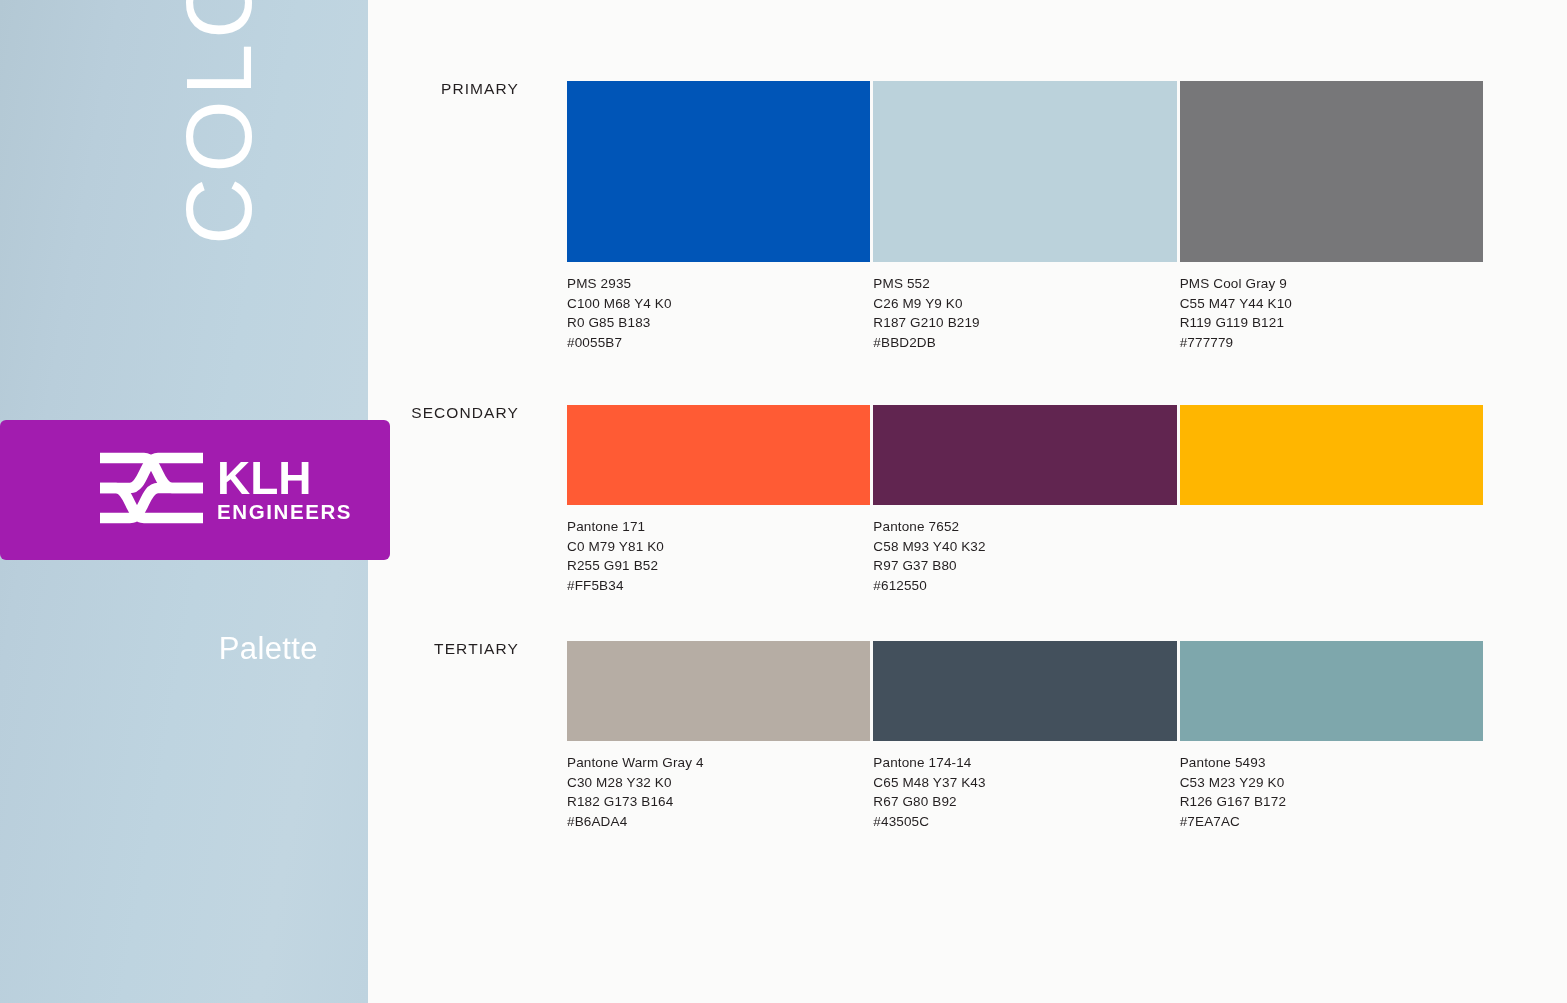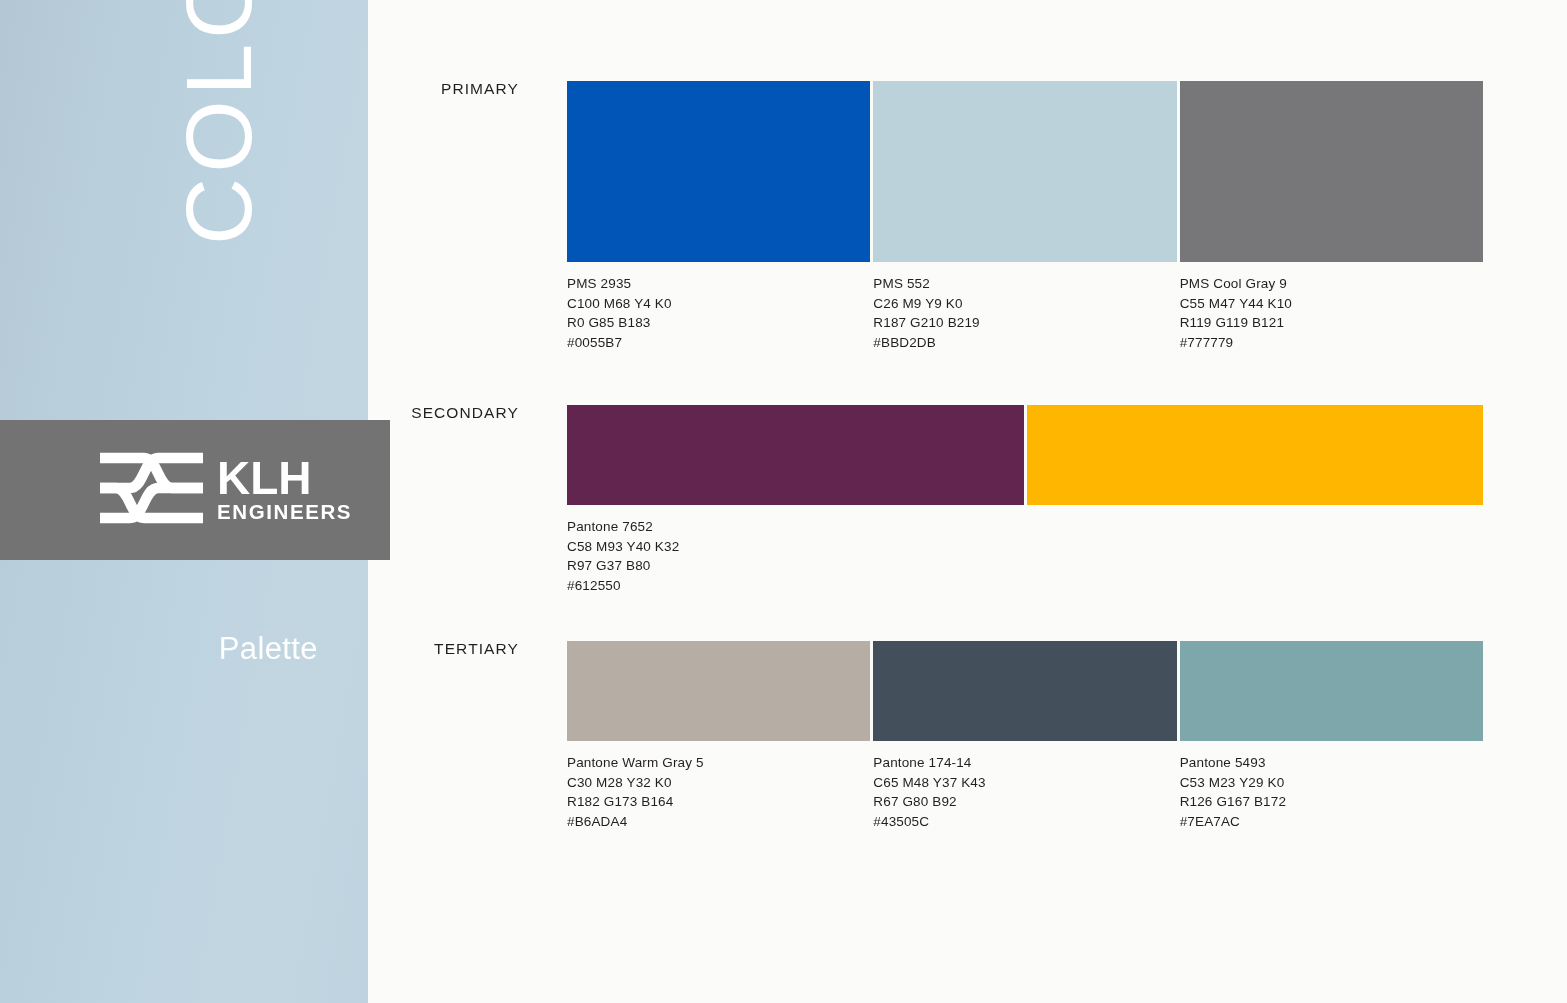--- a/index.html
+++ b/index.html
@@ -184,21 +184,21 @@
 
   <div id="sidebar">
 
     <div id="color-word">
       <div id="color-word-inner">COLOR</div>
     </div>
 
     <div id="palette-label">Palette</div>
   </div>
 
-  <div id="logo-band" style="background-color: #737373;">
+  <div id="logo-band" style="background-color: #a21caf; border-radius: 6px;">
     <div id="logo-lockup">
 
       <div id="logo-mark">
         <svg width="103" height="74" viewBox="0 0 103 74" xmlns="http://www.w3.org/2000/svg">
           <g fill="none" stroke="#ffffff" stroke-width="10.5" stroke-linecap="butt">
 
             <path d="M0,7 L44,7 C58,7 58,37 72,37 L103,37"></path>
             <path d="M0,37 L30,37 C44,37 44,7 58,7 L103,7"></path>
             <path d="M0,67 L30,67 C44,67 44,37 58,37 L103,37"></path>
             <path d="M0,37 L16,37 C30,37 30,67 44,67 L103,67"></path>
@@ -250,20 +250,29 @@
           </div>
         </div>
 
       </div>
     </div>
 
     <div class="palette-row" id="row-secondary">
       <div class="row-label">SECONDARY</div>
       <div class="swatch-track">
 
+        <div class="swatch-cell">
+          <div class="swatch-chip h-short" style="background-color: rgb(255, 91, 52);"></div>
+          <div class="swatch-info">
+            <div class="line">Pantone 171</div>
+            <div class="line">C0 M79 Y81 K0</div>
+            <div class="line">R255 G91 B52</div>
+            <div class="line">#FF5B34</div>
+          </div>
+        </div>
 
         <div class="swatch-cell">
           <div class="swatch-chip h-short" style="background-color: rgb(97, 37, 80);"></div>
           <div class="swatch-info">
             <div class="line">Pantone 7652</div>
             <div class="line">C58 M93 Y40 K32</div>
             <div class="line">R97 G37 B80</div>
             <div class="line">#612550</div>
           </div>
         </div>
@@ -275,21 +284,21 @@
       </div>
     </div>
 
     <div class="palette-row" id="row-tertiary">
       <div class="row-label">TERTIARY</div>
       <div class="swatch-track">
 
         <div class="swatch-cell">
           <div class="swatch-chip h-short" style="background-color: rgb(182, 173, 164);"></div>
           <div class="swatch-info">
-            <div class="line">Pantone Warm Gray 5</div>
+            <div class="line">Pantone Warm Gray 4</div>
             <div class="line">C30 M28 Y32 K0</div>
             <div class="line">R182 G173 B164</div>
             <div class="line">#B6ADA4</div>
           </div>
         </div>
 
         <div class="swatch-cell">
           <div class="swatch-chip h-short" style="background-color: rgb(67, 80, 92);"></div>
           <div class="swatch-info">
             <div class="line">Pantone 174-14</div>

